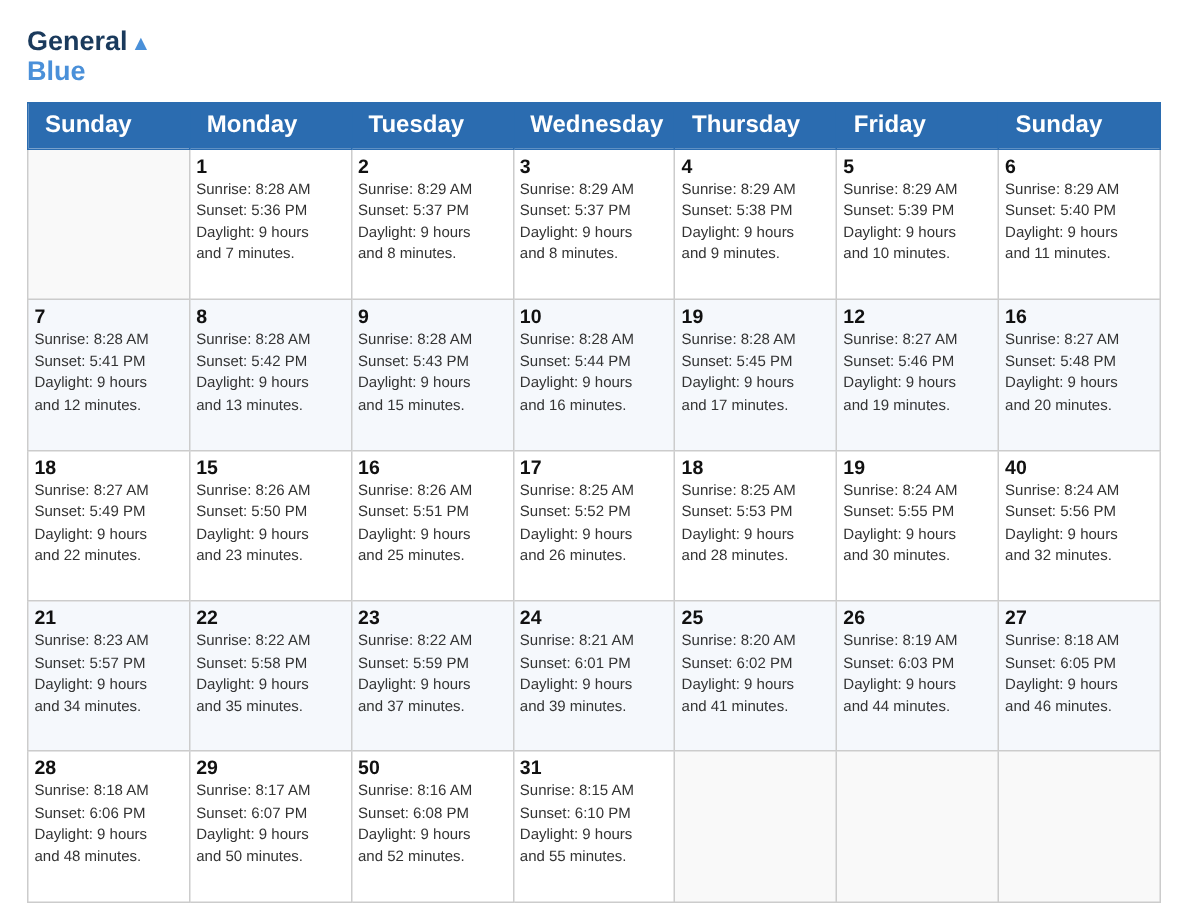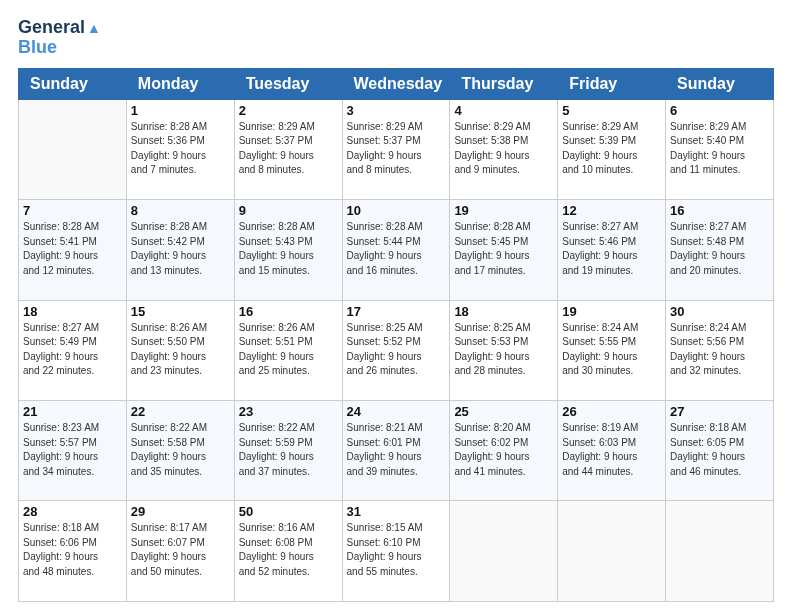--- a/index.html
+++ b/index.html
@@ -202,21 +202,21 @@
           </td>
           <td>
             <span class="day-num">18</span>
             <div class="day-info">Sunrise: 8:25 AM<br>Sunset: 5:53 PM<br>Daylight: 9 hours<br>and 28 minutes.</div>
           </td>
           <td>
             <span class="day-num">19</span>
             <div class="day-info">Sunrise: 8:24 AM<br>Sunset: 5:55 PM<br>Daylight: 9 hours<br>and 30 minutes.</div>
           </td>
           <td>
-            <span class="day-num">30</span>
+            <span class="day-num">40</span>
             <div class="day-info">Sunrise: 8:24 AM<br>Sunset: 5:56 PM<br>Daylight: 9 hours<br>and 32 minutes.</div>
           </td>
         </tr>
         <tr class="row-alt">
           <td>
             <span class="day-num">21</span>
             <div class="day-info">Sunrise: 8:23 AM<br>Sunset: 5:57 PM<br>Daylight: 9 hours<br>and 34 minutes.</div>
           </td>
           <td>
             <span class="day-num">22</span>

